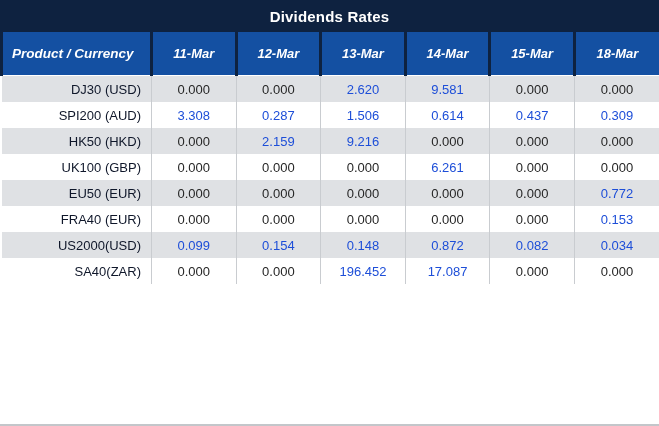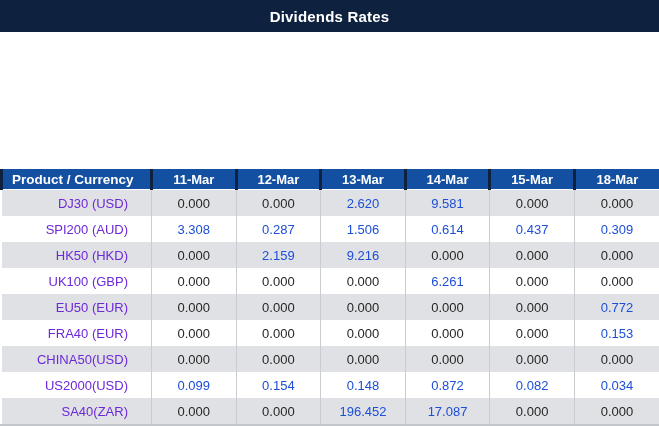--- a/index.html
+++ b/index.html
@@ -6,65 +6,66 @@
   body{
     width:659px;height:426px;overflow:hidden;
     font-family:"Liberation Sans",sans-serif;
     background:#ffffff;
   }
   .widget{
     width:659px;height:426px;
     box-sizing:border-box;
     background:#ffffff;
     border-bottom:2px solid #c3c6ca;
-    display:flex;flex-direction:column;justify-content:space-between;
+    display:flex;flex-direction:column;
   }
   .title-bar{
     height:32px;flex:0 0 32px;
     background:#0e2240;
     color:#ffffff;
     font-weight:bold;font-size:15px;
     display:flex;align-items:center;justify-content:center;
     letter-spacing:0.2px;
   }
   table{
     width:659px;
     border-collapse:collapse;
     table-layout:fixed;
   }
   col.product-col{width:150px;}
   thead th{
     background:#1450a2;
     color:#ffffff;
     font-weight:bold;
     font-size:13px;
-    height:20px;
+    height:43px;
     padding:0;
     border-left:3px solid #0e2240;
     border-bottom:1px solid #ffffff;
     text-align:center;
+    font-style:italic;
   }
   thead th.product-header{
     text-align:left;
     padding-left:9px;
     font-size:13.5px;
   }
   tbody td{
     height:26px;
     padding:0;
     font-size:13px;
     text-align:center;
     color:#262626;
     border-left:1px solid #c9ccd0;
   }
   tbody td.product-cell{
     text-align:right;
-    padding-right:23px;
+    padding-right:10px;
     border-left:none;
-    color:#6d28d9;
+    color:#0f172a;
   }
   tbody tr:nth-child(odd){background:#dfe1e4;}
   tbody tr:nth-child(even){background:#ffffff;}
   tbody td.nonzero{color:#1d4ed8;}
 </style>
 </head>
 <body>
 
 <div class="widget">
   <div class="title-bar">Dividends Rates</div>
@@ -138,29 +139,20 @@
         <tr>
           <td class="product-cell">FRA40 (EUR)</td>
           <td>0.000</td>
           <td>0.000</td>
           <td>0.000</td>
           <td>0.000</td>
           <td>0.000</td>
           <td class="nonzero">0.153</td>
         </tr>
         <tr>
-          <td class="product-cell">CHINA50(USD)</td>
-          <td>0.000</td>
-          <td>0.000</td>
-          <td>0.000</td>
-          <td>0.000</td>
-          <td>0.000</td>
-          <td>0.000</td>
-        </tr>
-        <tr>
           <td class="product-cell">US2000(USD)</td>
           <td class="nonzero">0.099</td>
           <td class="nonzero">0.154</td>
           <td class="nonzero">0.148</td>
           <td class="nonzero">0.872</td>
           <td class="nonzero">0.082</td>
           <td class="nonzero">0.034</td>
         </tr>
         <tr>
           <td class="product-cell">SA40(ZAR)</td>

